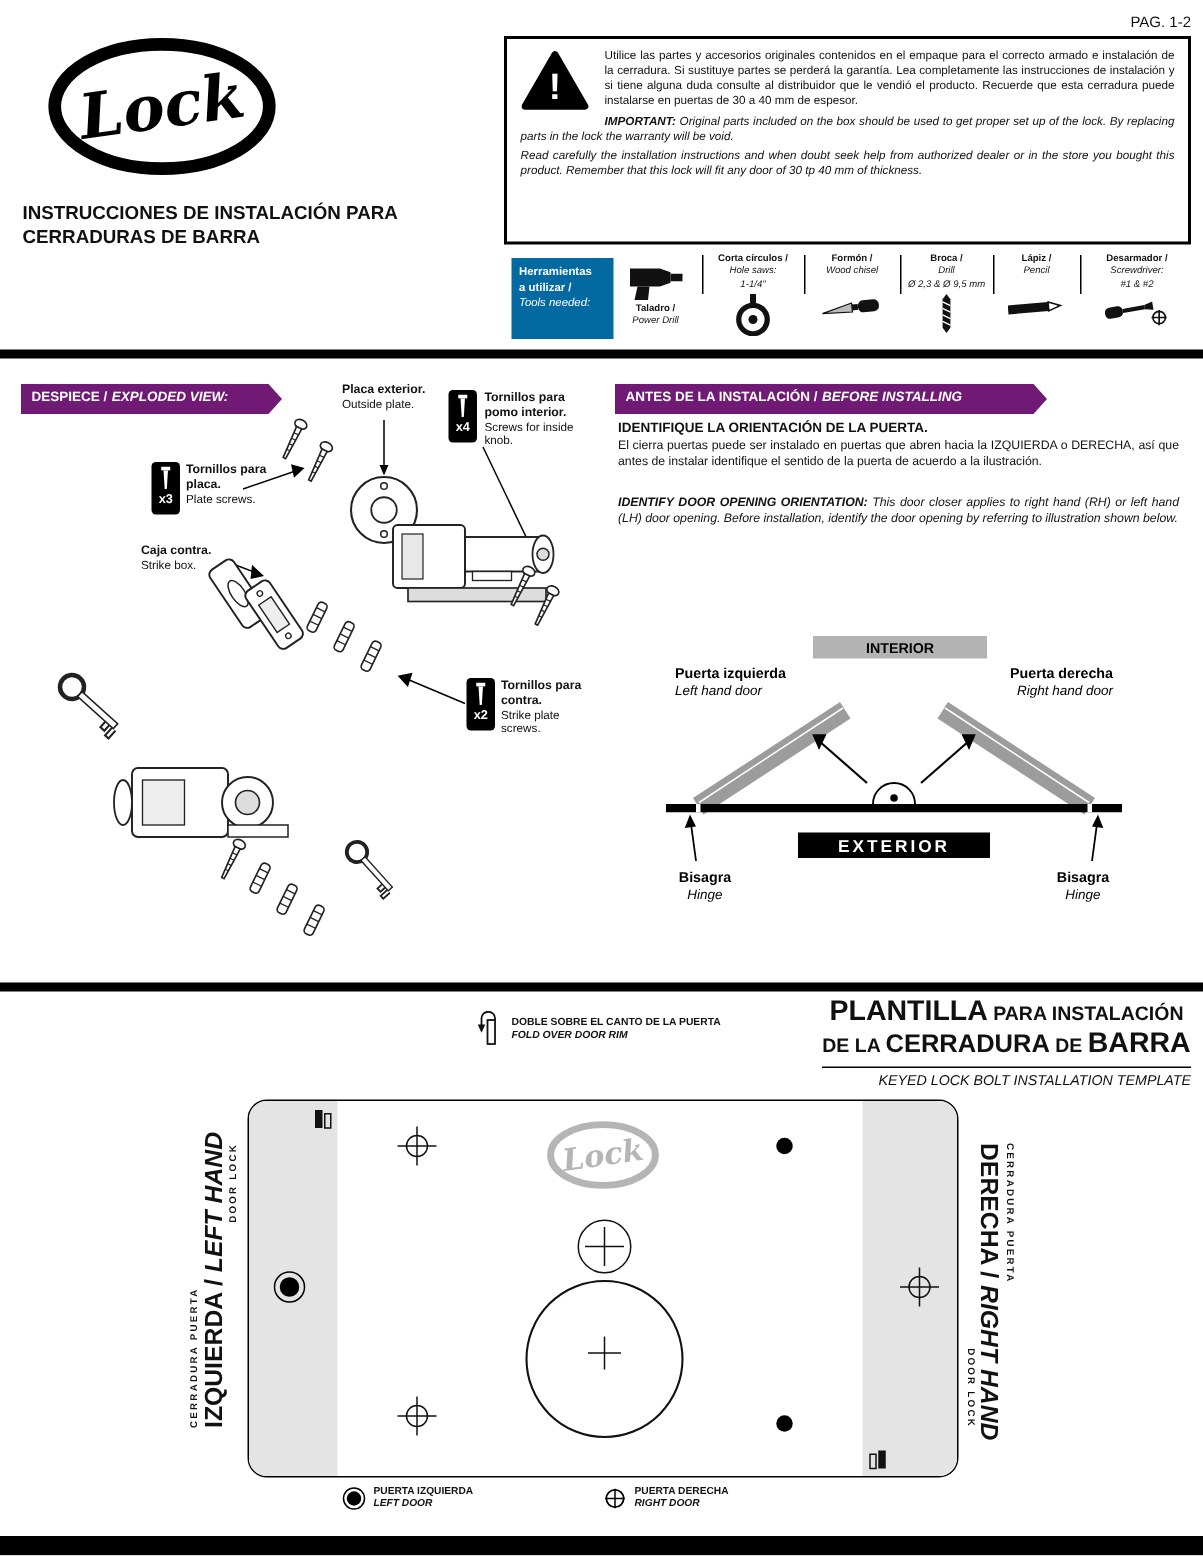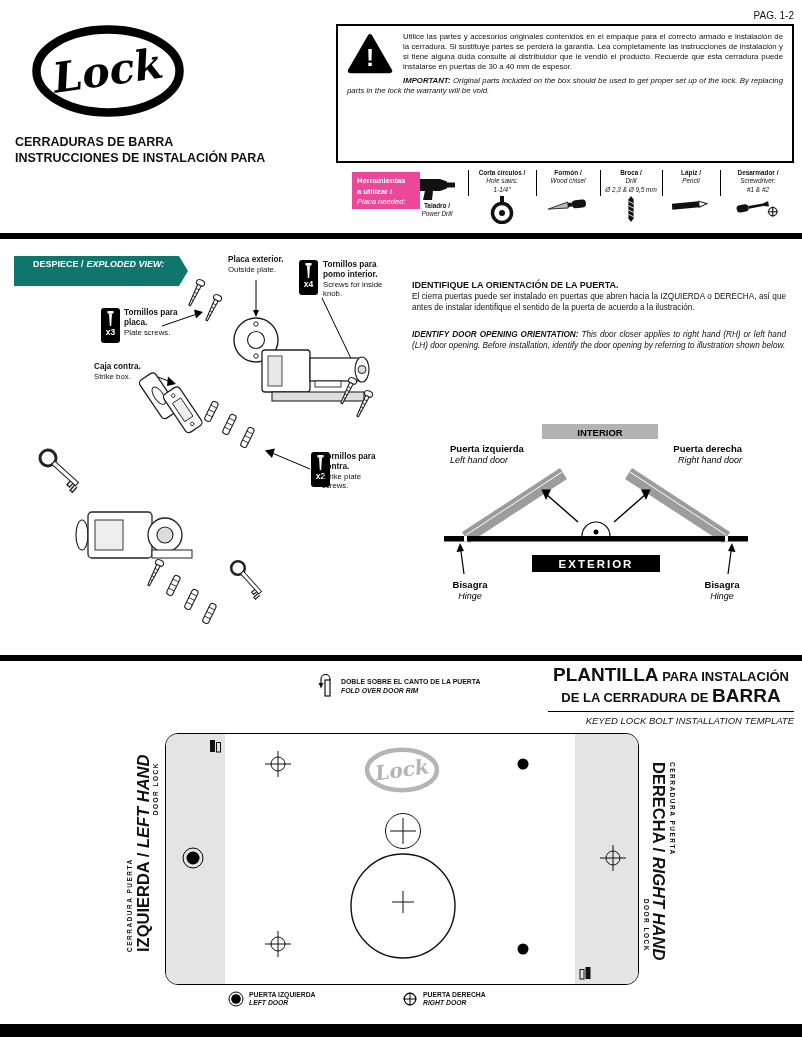--- a/index.html
+++ b/index.html
@@ -13,29 +13,29 @@
   svg{display:block}
   .pag{font-size:10px;font-weight:normal}
   .title-es{font-size:12.5px;font-weight:bold;line-height:1.3}
   .title-es span{display:block}
   .title-en{font-size:11.5px;font-style:italic}
   .imp-box{left:336px;top:24px;width:458px;height:139px;border:2px solid #000;padding:6px 9px;font-size:7.8px;line-height:1.3}
   .imp-box .tri{float:left;margin:1px 10px 2px 0}
   .imp-head{font-size:9px;font-weight:bold;margin-bottom:2px}
   .imp-box p{text-align:justify;margin-bottom:3px}
   .tools{left:336px;top:167px;width:458px;height:64px}
-  .tools-label{left:16px;top:5px;width:68px;height:37px;background:#ec4899;color:#fff;font-size:7.6px;line-height:1.4;padding:4px 5px}
+  .tools-label{left:5px;top:5px;width:68px;height:54px;background:#0369a1;color:#fff;font-size:7.6px;line-height:1.4;padding:4px 5px}
   .tools-label span{display:block}
   .tool{text-align:center}
   .th{font-size:6.4px;line-height:1.3;text-align:center}
   .th span{display:block}
   .ticon{margin:2px auto 1px}
   .tdiv{width:1px;height:26px;background:#000;top:3px}
   .divider{left:0;width:802px;background:#000}
-  .tab{background:#0f766e;color:#fff;font-size:9px;line-height:17px;height:30px;padding-left:19px;white-space:nowrap;
+  .tab{background:#701a75;color:#fff;font-size:9px;line-height:17px;height:20px;padding-left:7px;white-space:nowrap;
        clip-path:polygon(0 0,calc(100% - 9px) 0,100% 50%,calc(100% - 9px) 100%,0 100%)}
   .tab .sep{margin-left:3px}
   .lbl .es{font-weight:bold;font-size:8.2px;line-height:1.2}
   .lbl .en{font-size:7.8px;line-height:1.2}
   .badge{width:19px;height:35px;background:#000;border-radius:3px;color:#fff;text-align:center;
          font-size:8.5px;font-weight:bold;display:flex;flex-direction:column;align-items:center;padding:3px 0 2px;gap:1px}
   .sec-sub{font-size:9px;font-weight:bold}
   .sec-body{font-size:8.2px;line-height:1.32;text-align:justify}
   .tpl-rect{left:165px;top:733px;width:474px;height:252px;border:1.6px solid #000;border-radius:13px;overflow:hidden;background:#fff}
   .strip{top:0;bottom:0;background:#e4e4e4}
@@ -54,38 +54,39 @@
 <div class="page">
 
   <div class="abs pag" style="right:8px;top:10px">PAG. 1-2</div>
 
   <svg class="abs" style="left:28px;top:22px" width="160" height="98" viewBox="0 0 170 100">
     <ellipse cx="85" cy="50" rx="76" ry="44" fill="none" stroke="#000" stroke-width="9"></ellipse>
     <text x="85" y="65" text-anchor="middle" font-family="DejaVu Serif, serif" font-style="italic" font-weight="bold" font-size="44" transform="rotate(-8 85 50)">Lock</text>
   </svg>
 
   <div class="abs title-es" style="left:15px;top:134px;width:300px">
+    <span>INSTRUCCIONES DE INSTALACIÓN PARA</span>
     <span>CERRADURAS DE BARRA</span>
-    <span>INSTRUCCIONES DE INSTALACIÓN PARA</span>
   </div>
 
   <div class="abs imp-box">
     <svg class="tri" width="46" height="42" viewBox="0 0 60 54">
       <path d="M30 4 L56 49 H4 Z" fill="#000" stroke="#000" stroke-linejoin="round" stroke-width="6"></path>
       <text x="30" y="43" text-anchor="middle" font-size="32" font-weight="bold" fill="#fff">!</text>
     </svg>
     <p>Utilice las partes y accesorios originales contenidos en el empaque para el correcto armado e instalación de la cerradura. Si sustituye partes se perderá la garantía. Lea completamente las instrucciones de instalación y si tiene alguna duda consulte al distribuidor que le vendió el producto. Recuerde que esta cerradura puede instalarse en puertas de 30 a 40 mm de espesor.</p>
     <p class="i"><span class="bi">IMPORTANT:</span> <span>Original parts included on the box should be used to get proper set up of the lock. By replacing parts in the lock the warranty will be void.</span></p>
+    <p class="i">Read carefully the installation instructions and when doubt seek help from authorized dealer or in the store you bought this product. Remember that this lock will fit any door of 30 tp 40 mm of thickness.</p>
   </div>
 
   <div class="abs tools">
     <div class="abs tools-label">
       <span class="b">Herramientas</span>
       <span class="b">a utilizar /</span>
-      <span class="i">Placa needed:</span>
+      <span class="i">Tools needed:</span>
     </div>
 
     <div class="abs tool" style="left:72px;top:2px;width:58px">
       <svg class="ticon" width="38" height="30" viewBox="0 0 38 30">
         <path d="M2,8 h20 l7,2.5 v7 l-7,2.5 H2 z" fill="#111"></path>
         <rect x="29" y="11.5" width="8" height="5" fill="#111"></rect>
         <path d="M7,20 l-2,9 h9 l1,-9 z" fill="#111"></path>
       </svg>
       <div class="th">
           <span class="b">Taladro /</span>
@@ -322,25 +323,28 @@
     <div class="en">Strike box.</div>
   </div>
 
   <div class="abs badge" style="left:311px;top:452px">
     <svg width="9" height="15" viewBox="0 0 9 15">
       <rect x="1.5" y="0" width="6" height="2.6" fill="#fff"></rect>
       <polygon points="3,2.6 6,2.6 5.2,15 3.8,15" fill="#fff"></polygon>
     </svg>
     <span>x2</span>
   </div>
-  <div class="abs lbl" style="left:322px;top:452px;width:64px">
+  <div class="abs lbl" style="left:334px;top:452px;width:64px">
     <div class="es">Tornillos para contra.</div>
     <div class="en">Strike plate screws.</div>
   </div>
 
+  <div class="abs tab" style="left:410px;top:256px;width:288px">
+    <span class="b">ANTES DE LA INSTALACIÓN /</span><span class="bi sep">BEFORE INSTALLING</span>
+  </div>
 
   <div class="abs sec-sub" style="left:412px;top:280px;width:374px">IDENTIFIQUE LA ORIENTACIÓN DE LA PUERTA.</div>
   <div class="abs sec-body" style="left:412px;top:292px;width:374px">El cierra puertas puede ser instalado en puertas que abren hacia la IZQUIERDA o DERECHA, así que antes de instalar identifique el sentido de la puerta de acuerdo a la ilustración.</div>
   <div class="abs sec-body i" style="left:412px;top:330px;width:374px">
     <span class="bi">IDENTIFY DOOR OPENING ORIENTATION:</span> <span>This door closer applies to right hand (RH) or left hand (LH) door opening. Before installation, identify the door opening by referring to illustration shown below.</span>
   </div>
 
   <svg class="abs" style="left:440px;top:416px;font-family:'Liberation Sans',sans-serif" width="312" height="192" viewBox="0 0 312 192">
     <rect x="102" y="8" width="116" height="15" fill="#b3b3b3"></rect>
     <text x="160" y="19.5" text-anchor="middle" font-size="9.5" font-weight="bold">INTERIOR</text>
@@ -390,21 +394,21 @@
   <div class="abs fold-tx" style="left:341px;top:677px;width:150px">
     <div class="b">DOBLE SOBRE EL CANTO DE LA PUERTA</div>
     <div class="bi">FOLD OVER DOOR RIM</div>
   </div>
 
   <div class="abs" style="left:548px;top:664px;width:246px;text-align:center">
     <div style="font-size:13px;font-weight:bold;line-height:1.12">
       <span style="font-size:19px">PLANTILLA</span><span> PARA INSTALACIÓN</span>
     </div>
     <div style="font-size:13px;font-weight:bold;line-height:1.12">
-      <span>DE LA </span><span style="font-size:13px">CERRADURA</span><span> DE </span><span style="font-size:19px">BARRA</span>
+      <span>DE LA </span><span style="font-size:17px">CERRADURA</span><span> DE </span><span style="font-size:19px">BARRA</span>
     </div>
     <div class="i" style="font-size:9.5px;border-top:1px solid #000;margin-top:4px;padding-top:3px;text-align:right">KEYED LOCK BOLT INSTALLATION TEMPLATE</div>
   </div>
 
   <div class="abs tpl-rect">
     <div class="abs strip" style="left:0;width:59px"></div>
     <div class="abs strip" style="right:0;width:63px"></div>
 
     <svg class="abs" style="left:188px;top:13px" width="96" height="46" viewBox="0 0 170 100">
       <ellipse cx="85" cy="50" rx="76" ry="44" fill="none" stroke="#b5b5b5" stroke-width="10"></ellipse>

